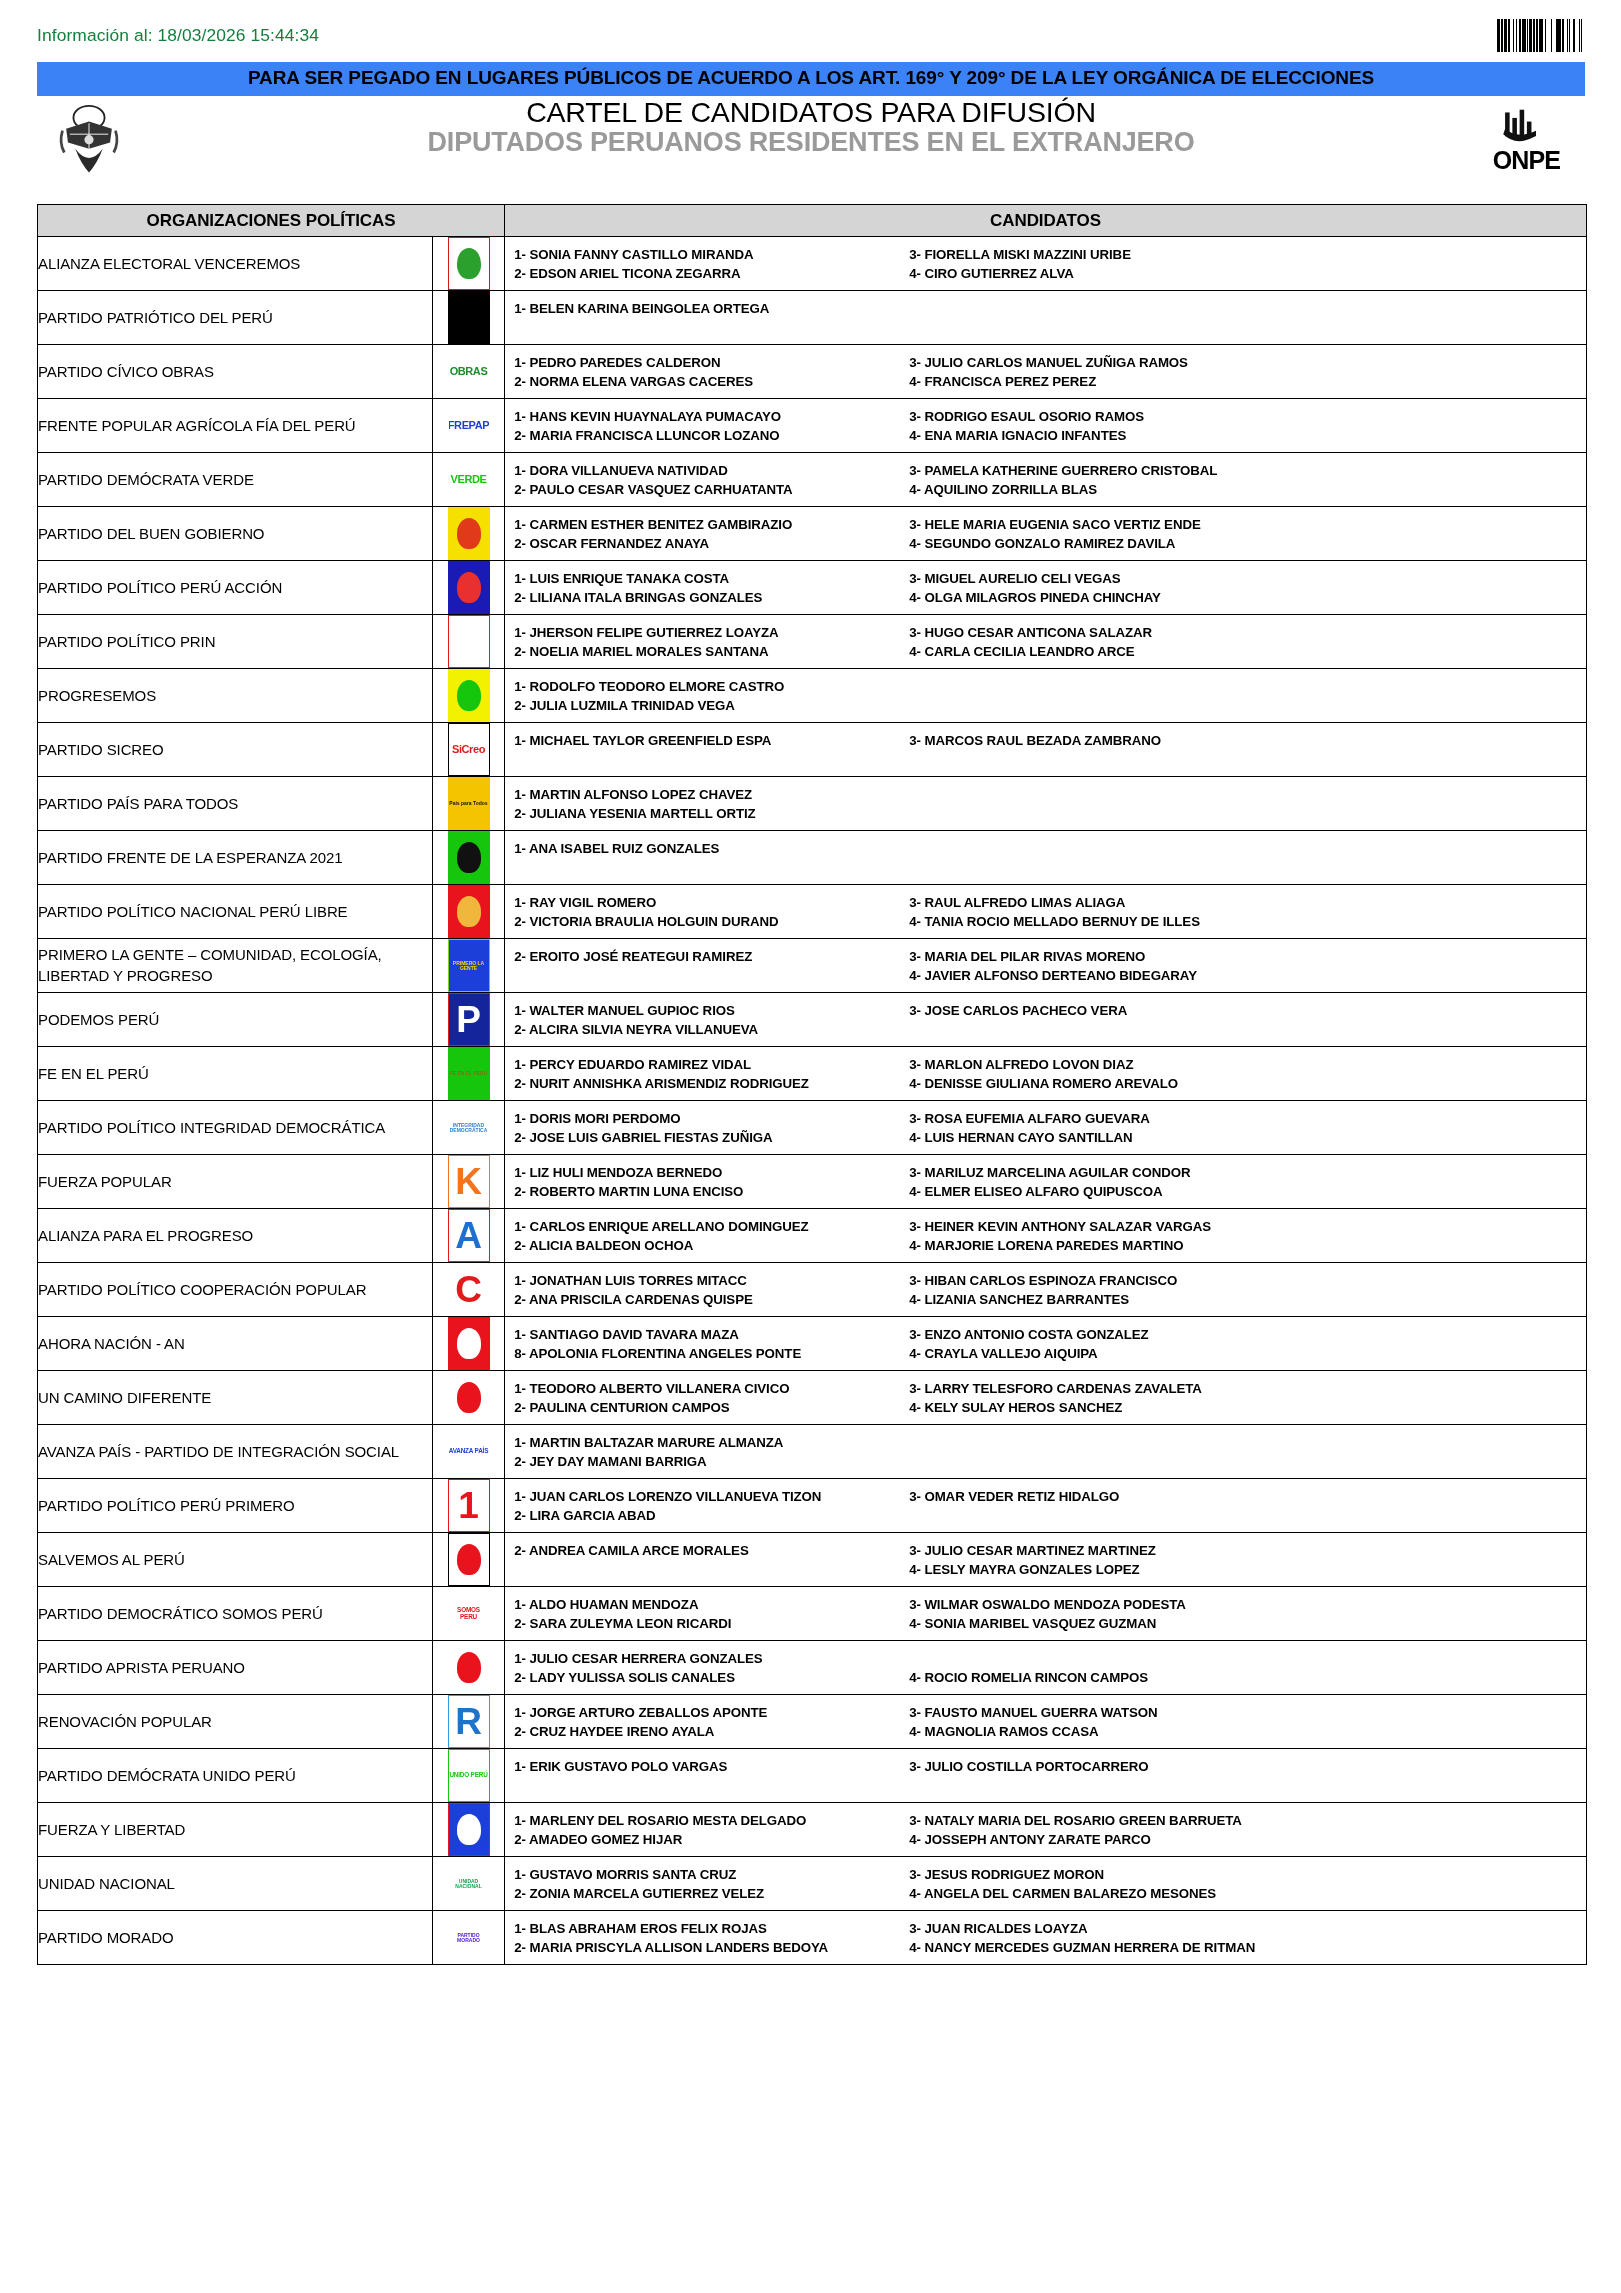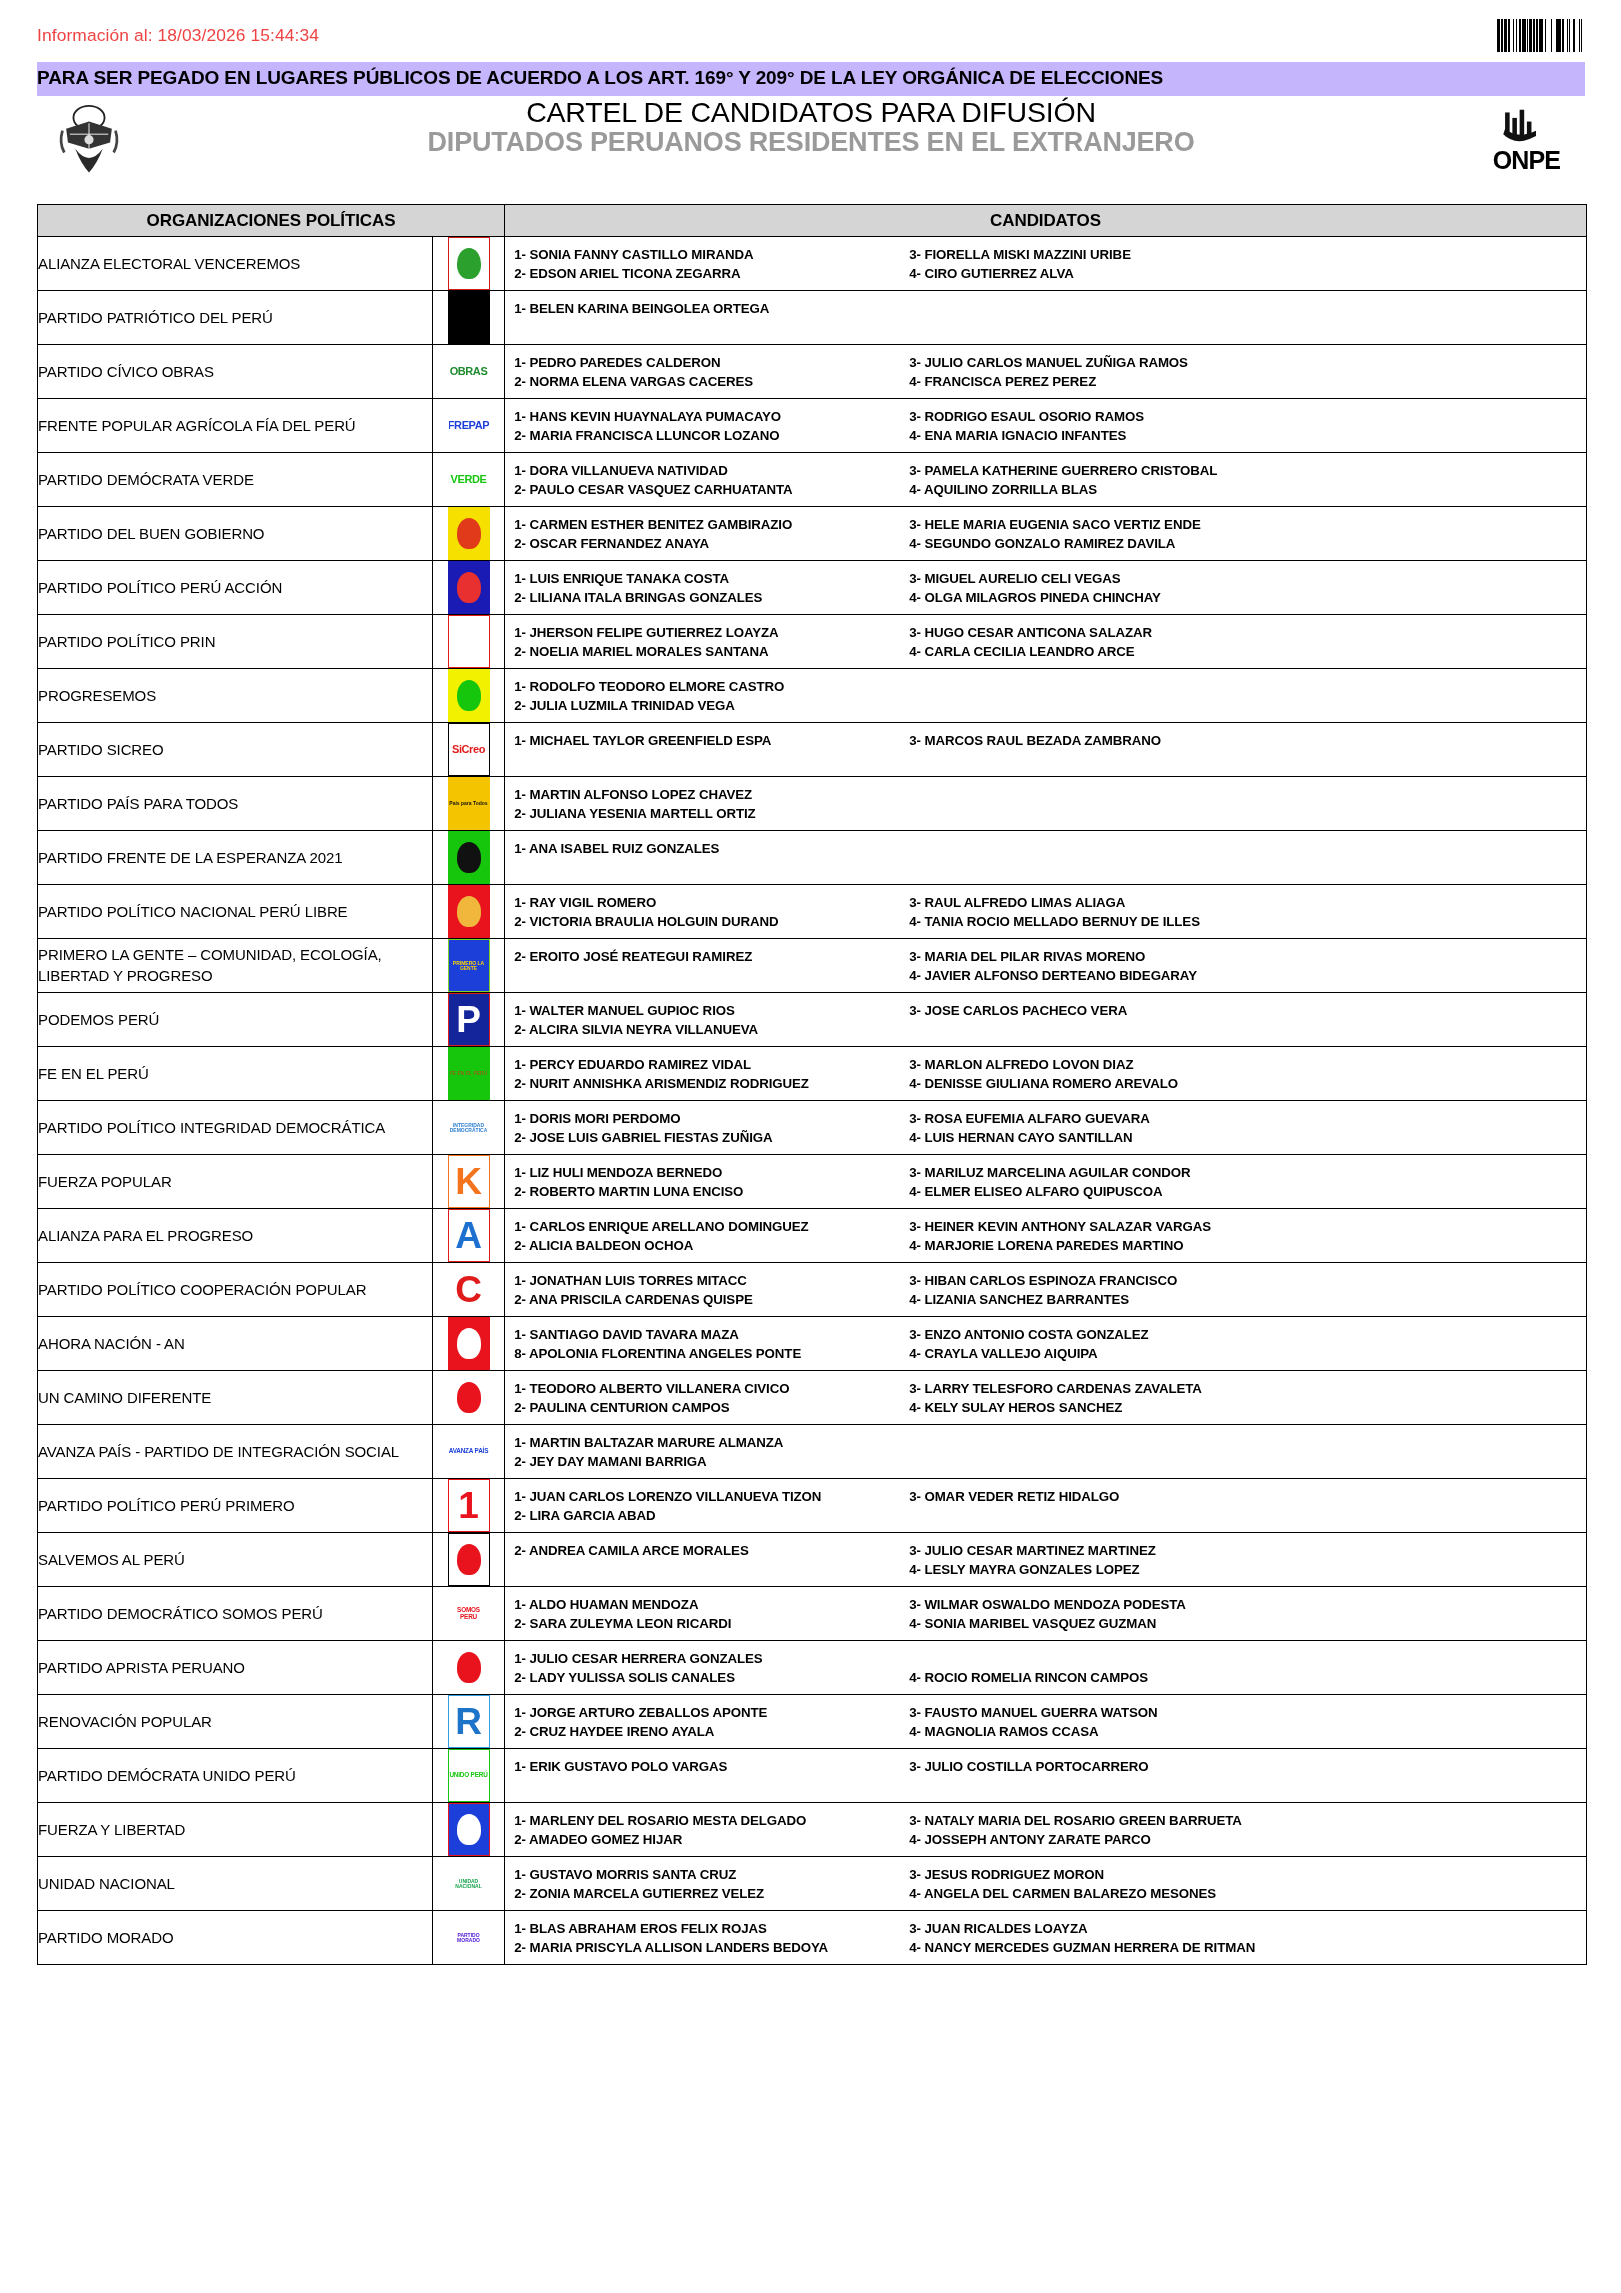--- a/index.html
+++ b/index.html
@@ -28,37 +28,38 @@
     align-items: center;
     justify-content: space-between;
     height: 48px;
     padding-top: 11px;
   }
   .info-text {
     font-size: 17.4px;
     font-weight: 400;
     letter-spacing: 0.1px;
     white-space: nowrap;
-    color: #ef4444;
+    color: #15803d;
   }
   .barcode {
     display: flex;
     align-items: flex-end;
     height: 33px;
     gap: 0;
   }
   .barcode span {
     display: block;
     background: #000;
     height: 33px;
   }
 
   
   .legal-banner {
-    background: #c4b5fd;
+    background: #3b82f6;
+    text-align: center;
     font-size: 19px;
     font-weight: bold;
     padding: 5.5px 0 6.4px 0;
     letter-spacing: -0.1px;
     margin-top: 2.8px;
   }
 
   
   .title-block {
     position: relative;

